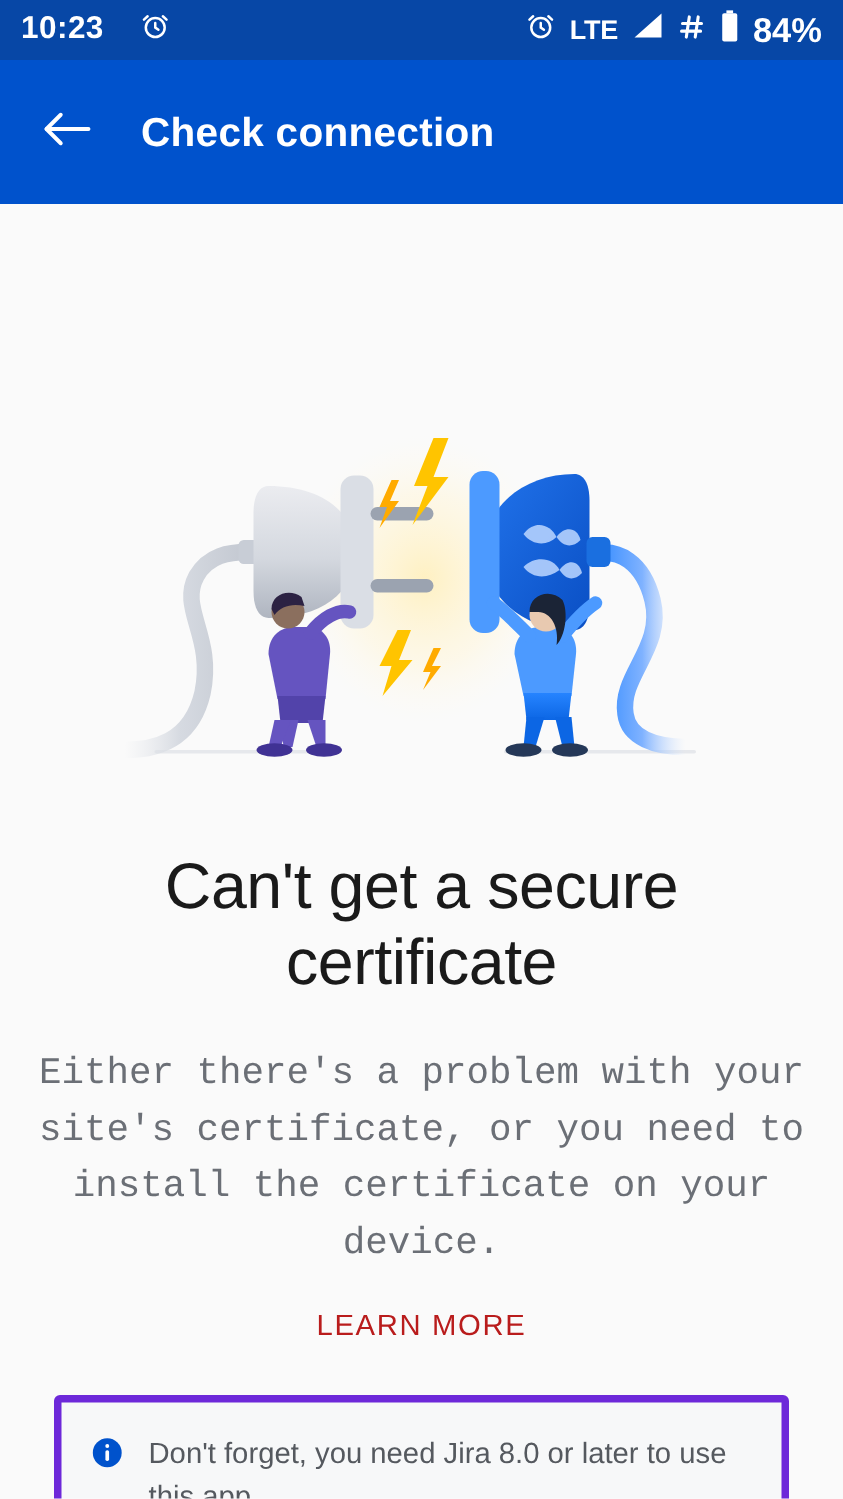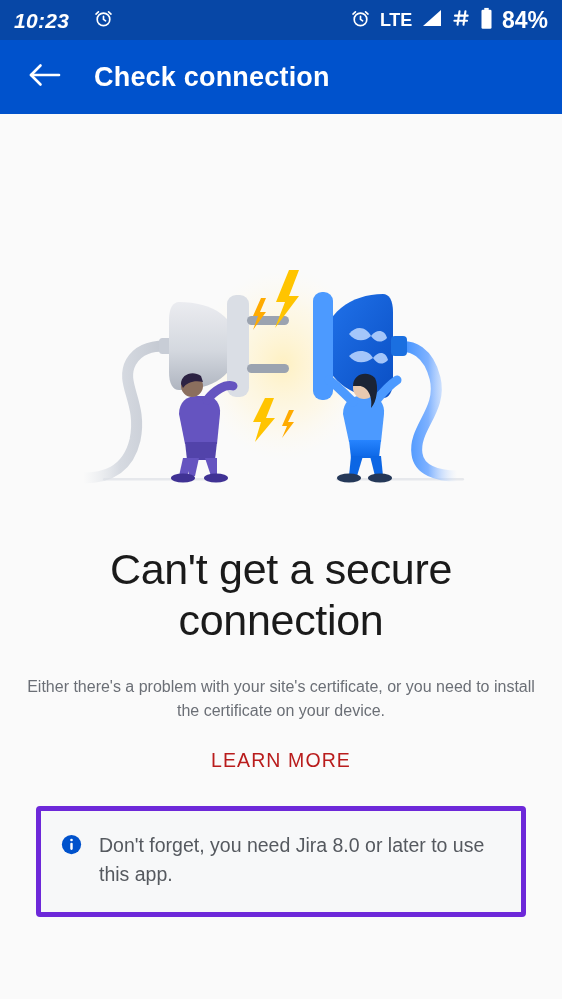--- a/index.html
+++ b/index.html
@@ -11,29 +11,29 @@
   }
   .phone { position:relative; width:562px; height:999px; background:#fafafa; }
 
   
   .statusbar {
     height:40px; background:#0747a6;
     display:flex; align-items:center;
     padding:0 14px; color:#fff;
   }
   .sb-time { font-size:21px; font-weight:bold; letter-spacing:.3px; }
-  .sb-left { display:flex; align-items:flex-end; gap:24px;font-style:italic; }
+  .sb-left { display:flex; align-items:flex-start; gap:24px; }
   .sb-right { margin-left:auto; display:flex; align-items:center; gap:9px; }
   .sb-lte { font-size:18px; font-weight:bold; letter-spacing:-.2px; }
   .sb-batt-txt { font-size:23px; font-weight:bold; }
   .ico { display:block; }
 
   
   .appbar {
-    height:74px; background:#0052cc;
+    height:96px; background:#0052cc;
     display:flex; align-items:center; padding:0 22px;
   }
   .back-btn { width:46px; height:46px; display:flex; align-items:center; justify-content:center; cursor:pointer; }
   .appbar-title {
     color:#fff; font-size:27px; font-weight:bold;
     margin-left:26px; letter-spacing:.2px;
   }
 
   
   .content {
@@ -41,21 +41,21 @@
     display:flex; flex-direction:column; align-items:center;
   }
   .illustration { margin-top:148px; width:440px; height:230px; }
   .headline {
     margin-top:52px; width:500px; text-align:center;
     font-size:43px; color:#1a1a1a; line-height:1.18;
     font-weight:normal; letter-spacing:-.3px;
   }
   .bodytext {
     margin-top:30px; width:520px; text-align:center;
-    font-size:16px; color:#6b6f76; line-height:1.5;
+    font-size:25px; color:#6b6f76; line-height:1.5;font-family:Liberation Mono, monospace;
   }
   .learn-more {
     margin-top:26px; font-size:19.5px; color:#b91c1c;
     letter-spacing:1.1px; cursor:pointer; background:none;
     border:none; font-family:inherit;
   }
   .infobox {
     margin-top:34px; width:490px;
     background:#f7f8f9; border:5px solid #6d28d9; border-radius:4px;
     display:flex; align-items:flex-start; gap:17px;
@@ -211,21 +211,21 @@
           <ellipse cx="288" cy="216" rx="12" ry="4.5" fill="#253858"></ellipse>
           <ellipse cx="319" cy="216" rx="12" ry="4.5" fill="#253858"></ellipse>
           <path d="M292 140 C 282 130 274 122 268 118" fill="none" stroke="#4C9AFF" stroke-width="9" stroke-linecap="round"></path>
           <path d="M314 140 C 322 130 330 122 336 118" fill="none" stroke="#4C9AFF" stroke-width="9" stroke-linecap="round"></path>
           <circle cx="303" cy="126" r="11" fill="#E8C9B0"></circle>
           <path d="M292 124 C 292 112 306 108 314 116 C 318 124 316 140 310 146 C 312 134 306 124 298 124 Z" fill="#1B2436"></path>
         </g>
       </svg>
     </div>
 
-    <h1 class="headline">Can't get a secure connection</h1>
+    <h1 class="headline">Can't get a secure certificate</h1>
 
     <p class="bodytext">Either there's a problem with your site's certificate, or you need to install the certificate on your device.</p>
 
     <button class="learn-more">LEARN MORE</button>
 
     <div class="infobox">
       <span class="info-icon">
         <svg width="21" height="21" viewBox="0 0 24 24">
           <circle cx="12" cy="12" r="11" fill="#0052CC"></circle>
           <circle cx="12" cy="6.9" r="1.5" fill="#ffffff"></circle>

